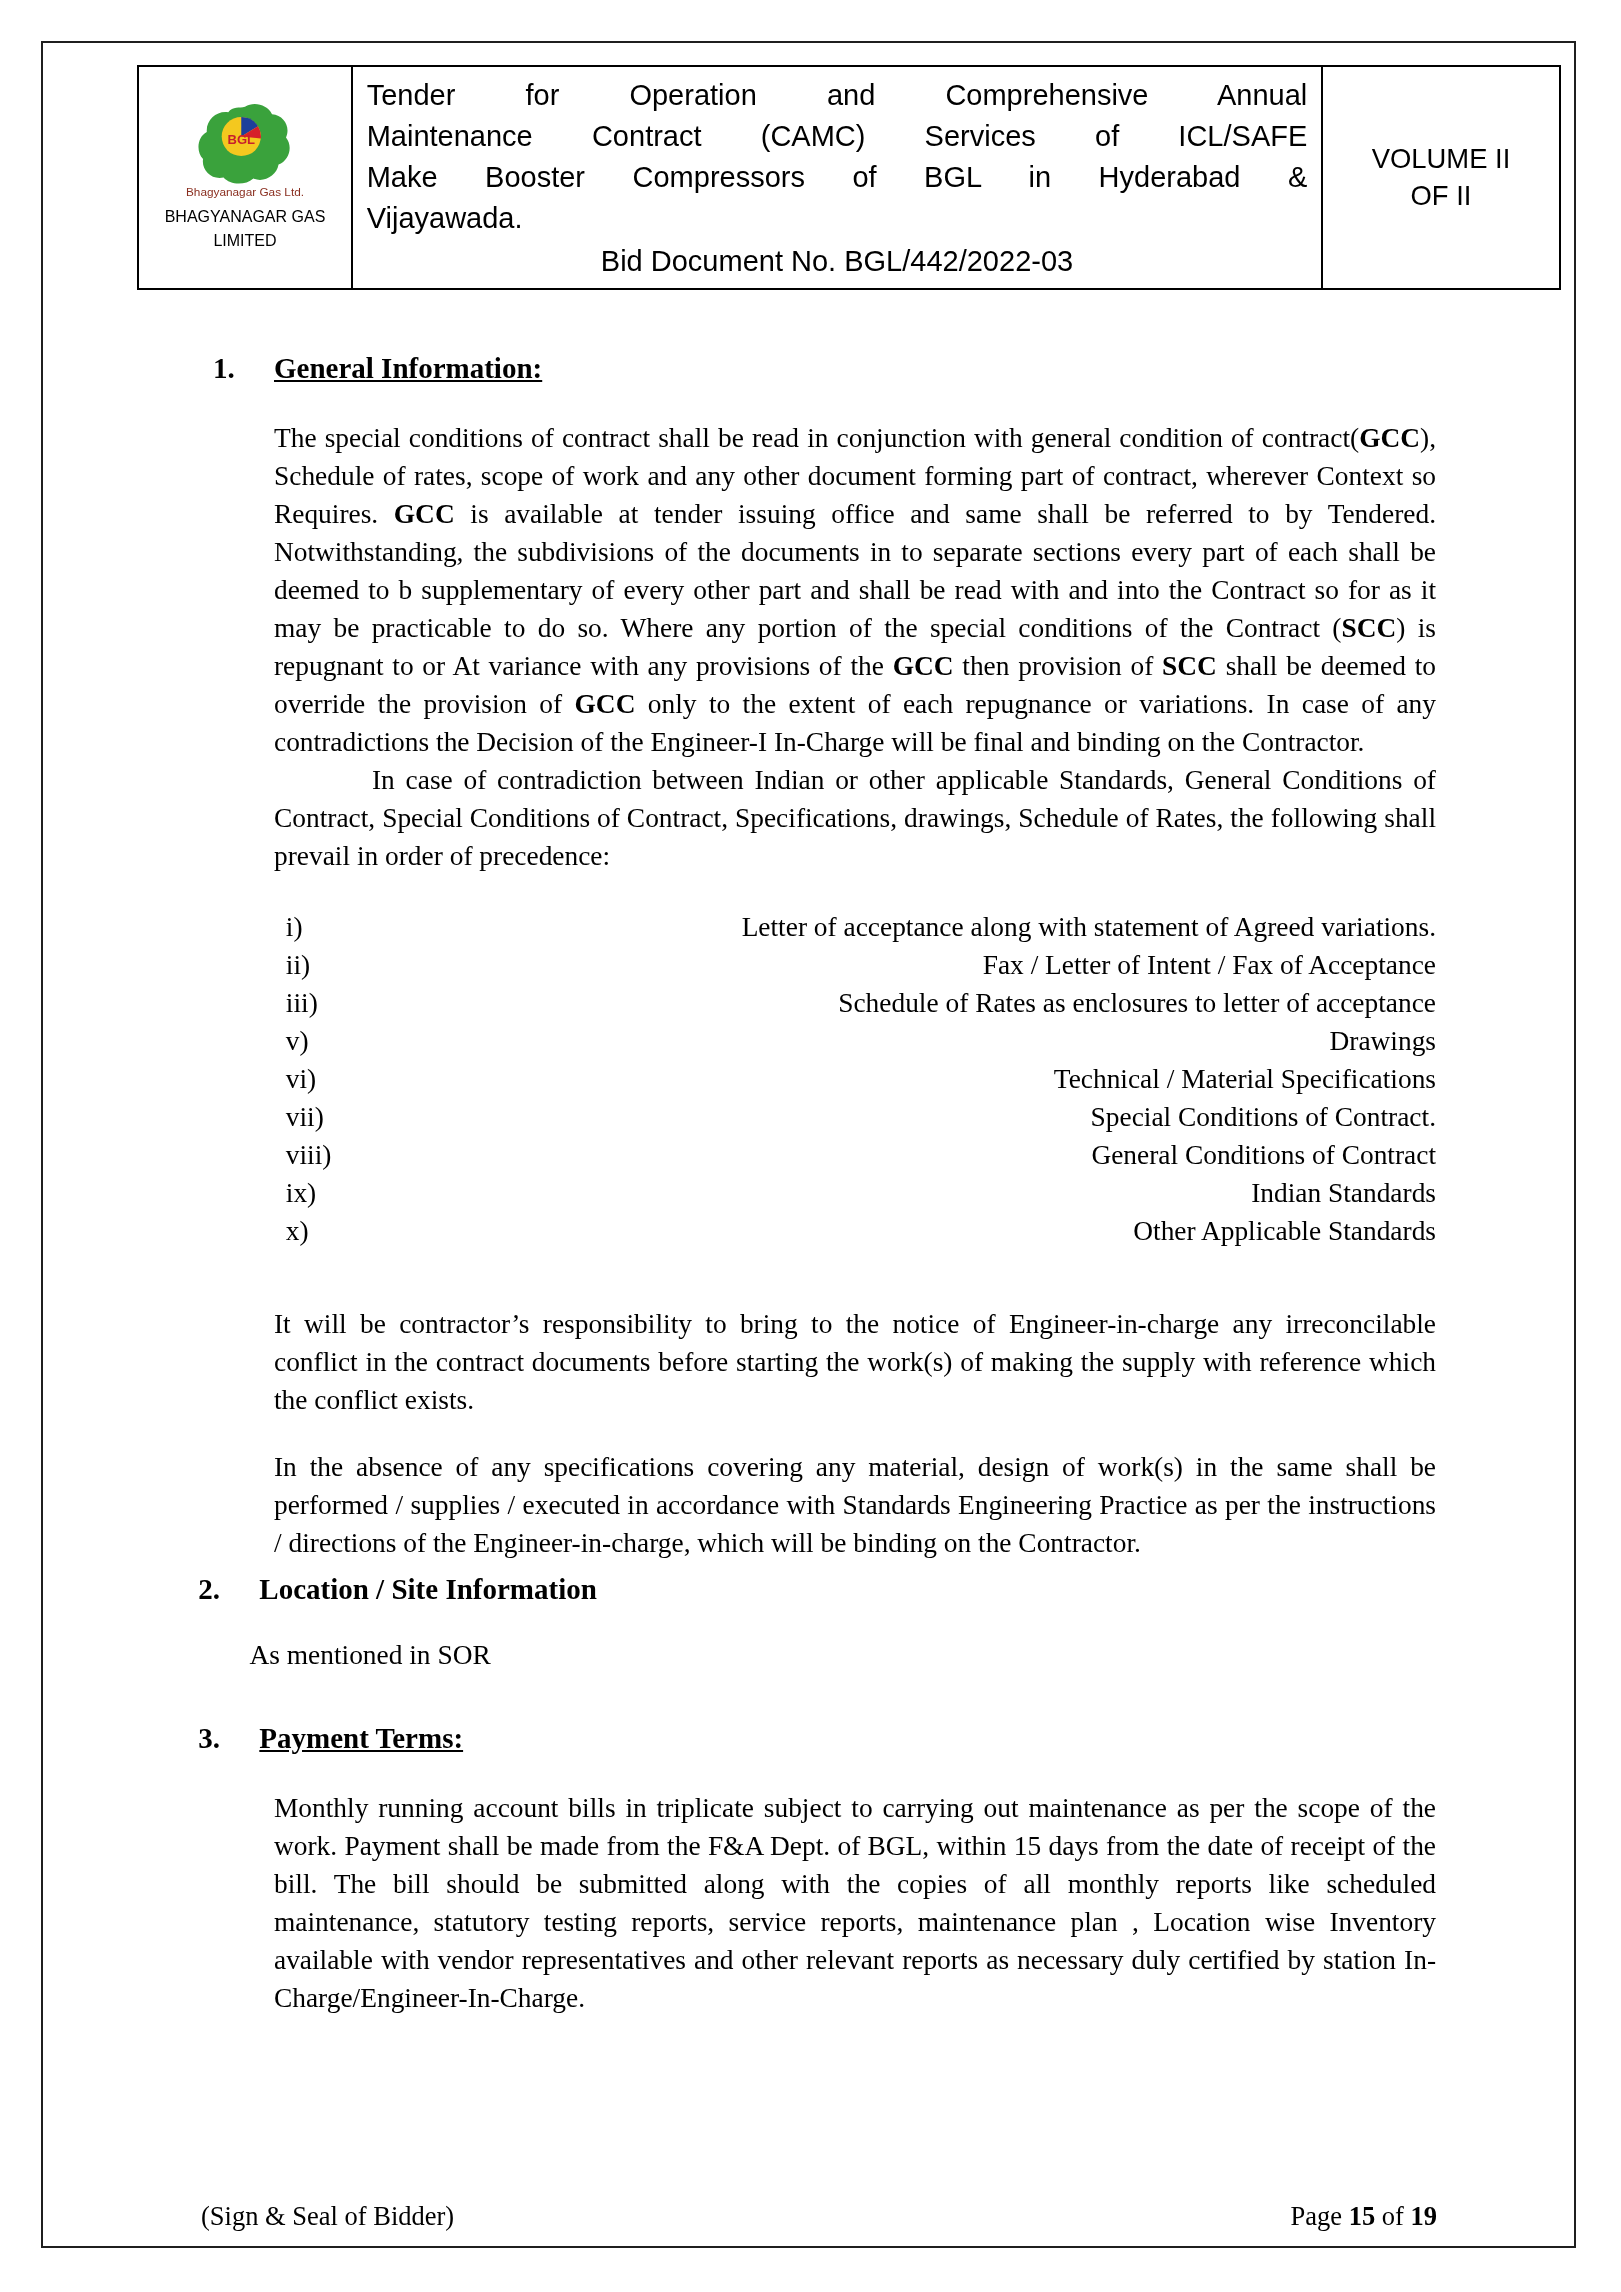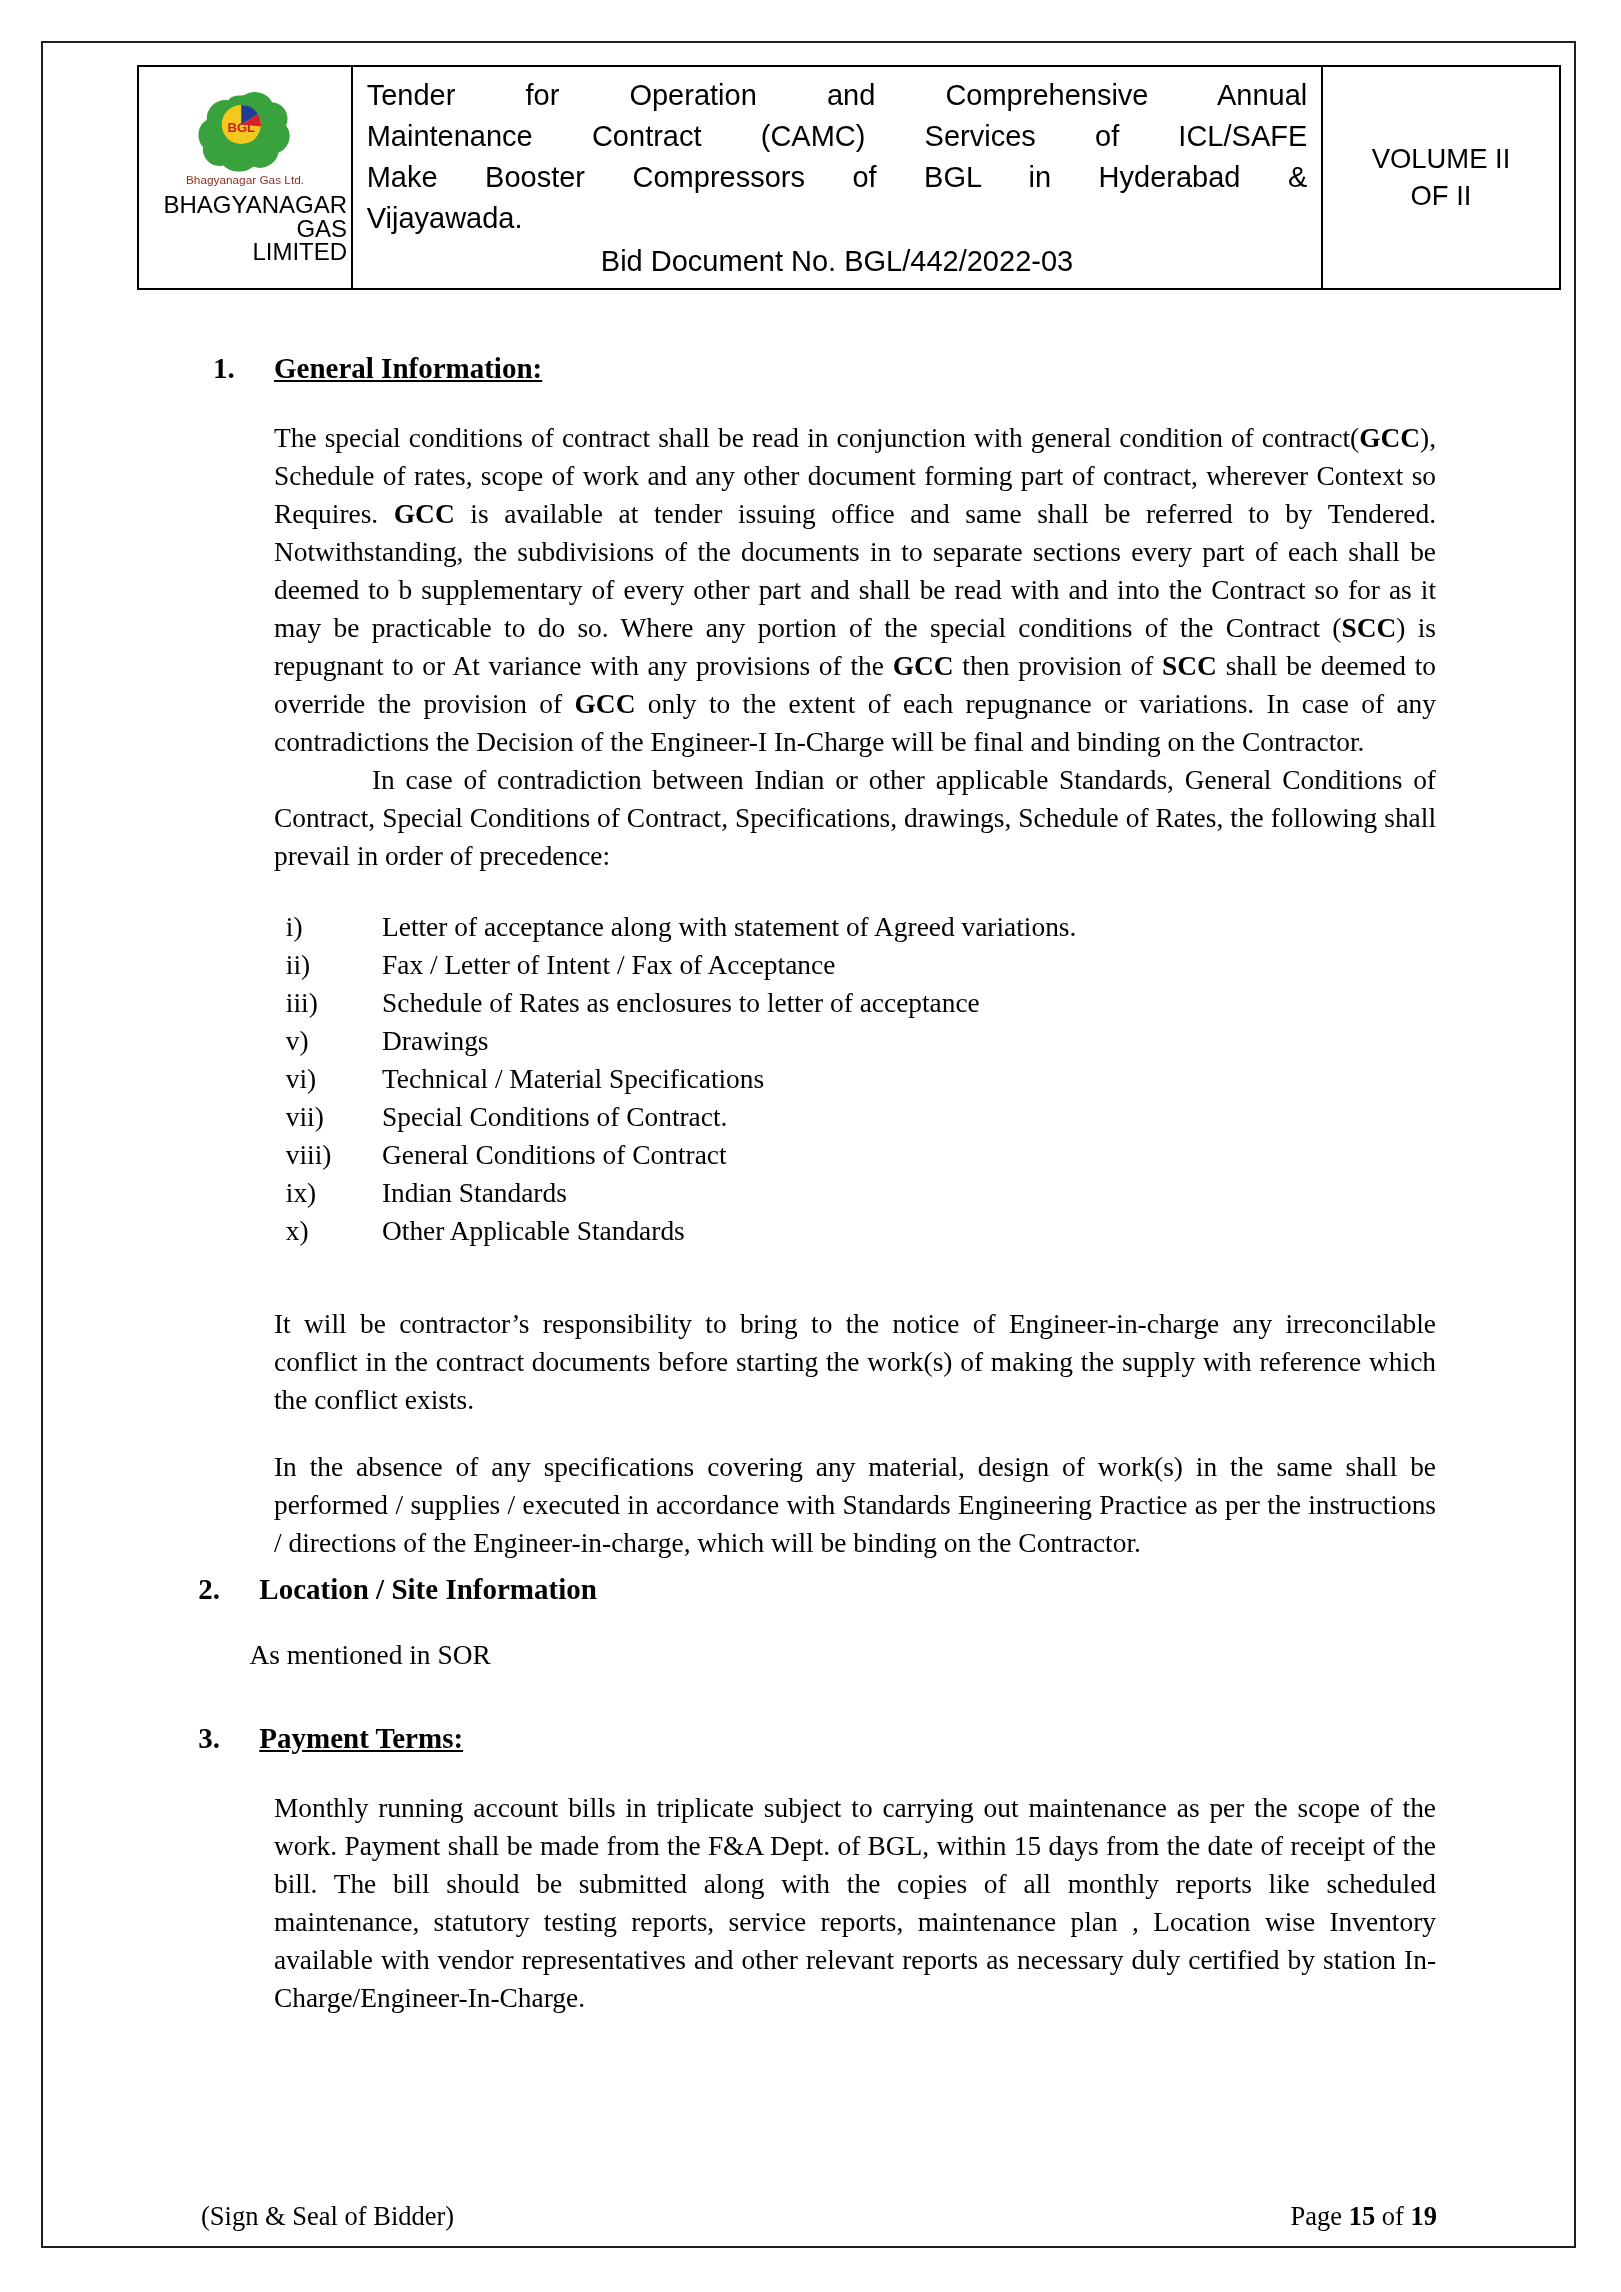--- a/index.html
+++ b/index.html
@@ -12,41 +12,41 @@
     border:2px solid #1f1f1f;box-sizing:border-box;
   }
   
   .header-table{
     position:absolute;left:137px;top:65px;border-collapse:collapse;table-layout:fixed;
     font-family:"Liberation Sans", sans-serif;
   }
   .header-table td{border:2px solid #000000;vertical-align:middle;box-sizing:border-box;}
   .cell-logo{width:214px;text-align:center;padding:5.9px 3.9px;}
   .logo-caption{font-size:11.8px;color:#8a2f20;line-height:13.7px;margin-top:1px;}
-  .company-name{font-size:24px;line-height:23.5px;margin-top:5.9px;color:#000;text-align:right;}
+  .company-name{font-size:16px;line-height:23.5px;margin-top:5.9px;color:#000;}
   .cell-title{width:970px;padding:7.8px 13.7px 3.9px 13.7px;vertical-align:top;}
   .title-line{font-size:29px;line-height:41px;text-align:justify;text-align-last:justify;}
   .title-line.last{text-align-last:left;}
   .bid-line{font-size:29px;line-height:45px;text-align:center;}
   .cell-volume{width:238px;text-align:center;font-size:27.4px;line-height:37px;}
   
   .doc-body{position:absolute;left:274px;top:294px;width:1162px;}
   .h-row{position:relative;font-weight:bold;font-size:29px;line-height:39px;}
   .h-num{position:absolute;left:-61px;top:0;}
   .underlined{text-decoration:underline;}
   .h1-row{margin-top:55px;}
   .h2-row{margin-top:7.8px;margin-left:-14.7px;}
   .h3-row{margin-top:45px;margin-left:-14.7px;}
   .para{font-size:27.4px;line-height:38px;text-align:justify;}
   .p1{margin-top:31px;}
   .p2{text-indent:98px;}
   .list{margin-top:33px;}
   .list-row{display:flex;font-size:27.4px;line-height:38px;}
   .list-num{flex:0 0 108px;padding-left:11.8px;box-sizing:border-box;}
-  .list-text{flex:1;}
+  .list-text{flex:1;text-align:right;}
   .p3{margin-top:55px;}
   .p4{margin-top:29px;}
   .sor{margin-top:27.4px;margin-left:-24.5px;font-size:27.4px;line-height:38px;}
   .p5{margin-top:31px;}
   
   .footer-left{position:absolute;left:201px;bottom:61px;font-size:26.5px;}
   .footer-right{position:absolute;right:184px;bottom:61px;font-size:26.5px;}
 </style>
 </head>
 <body>

